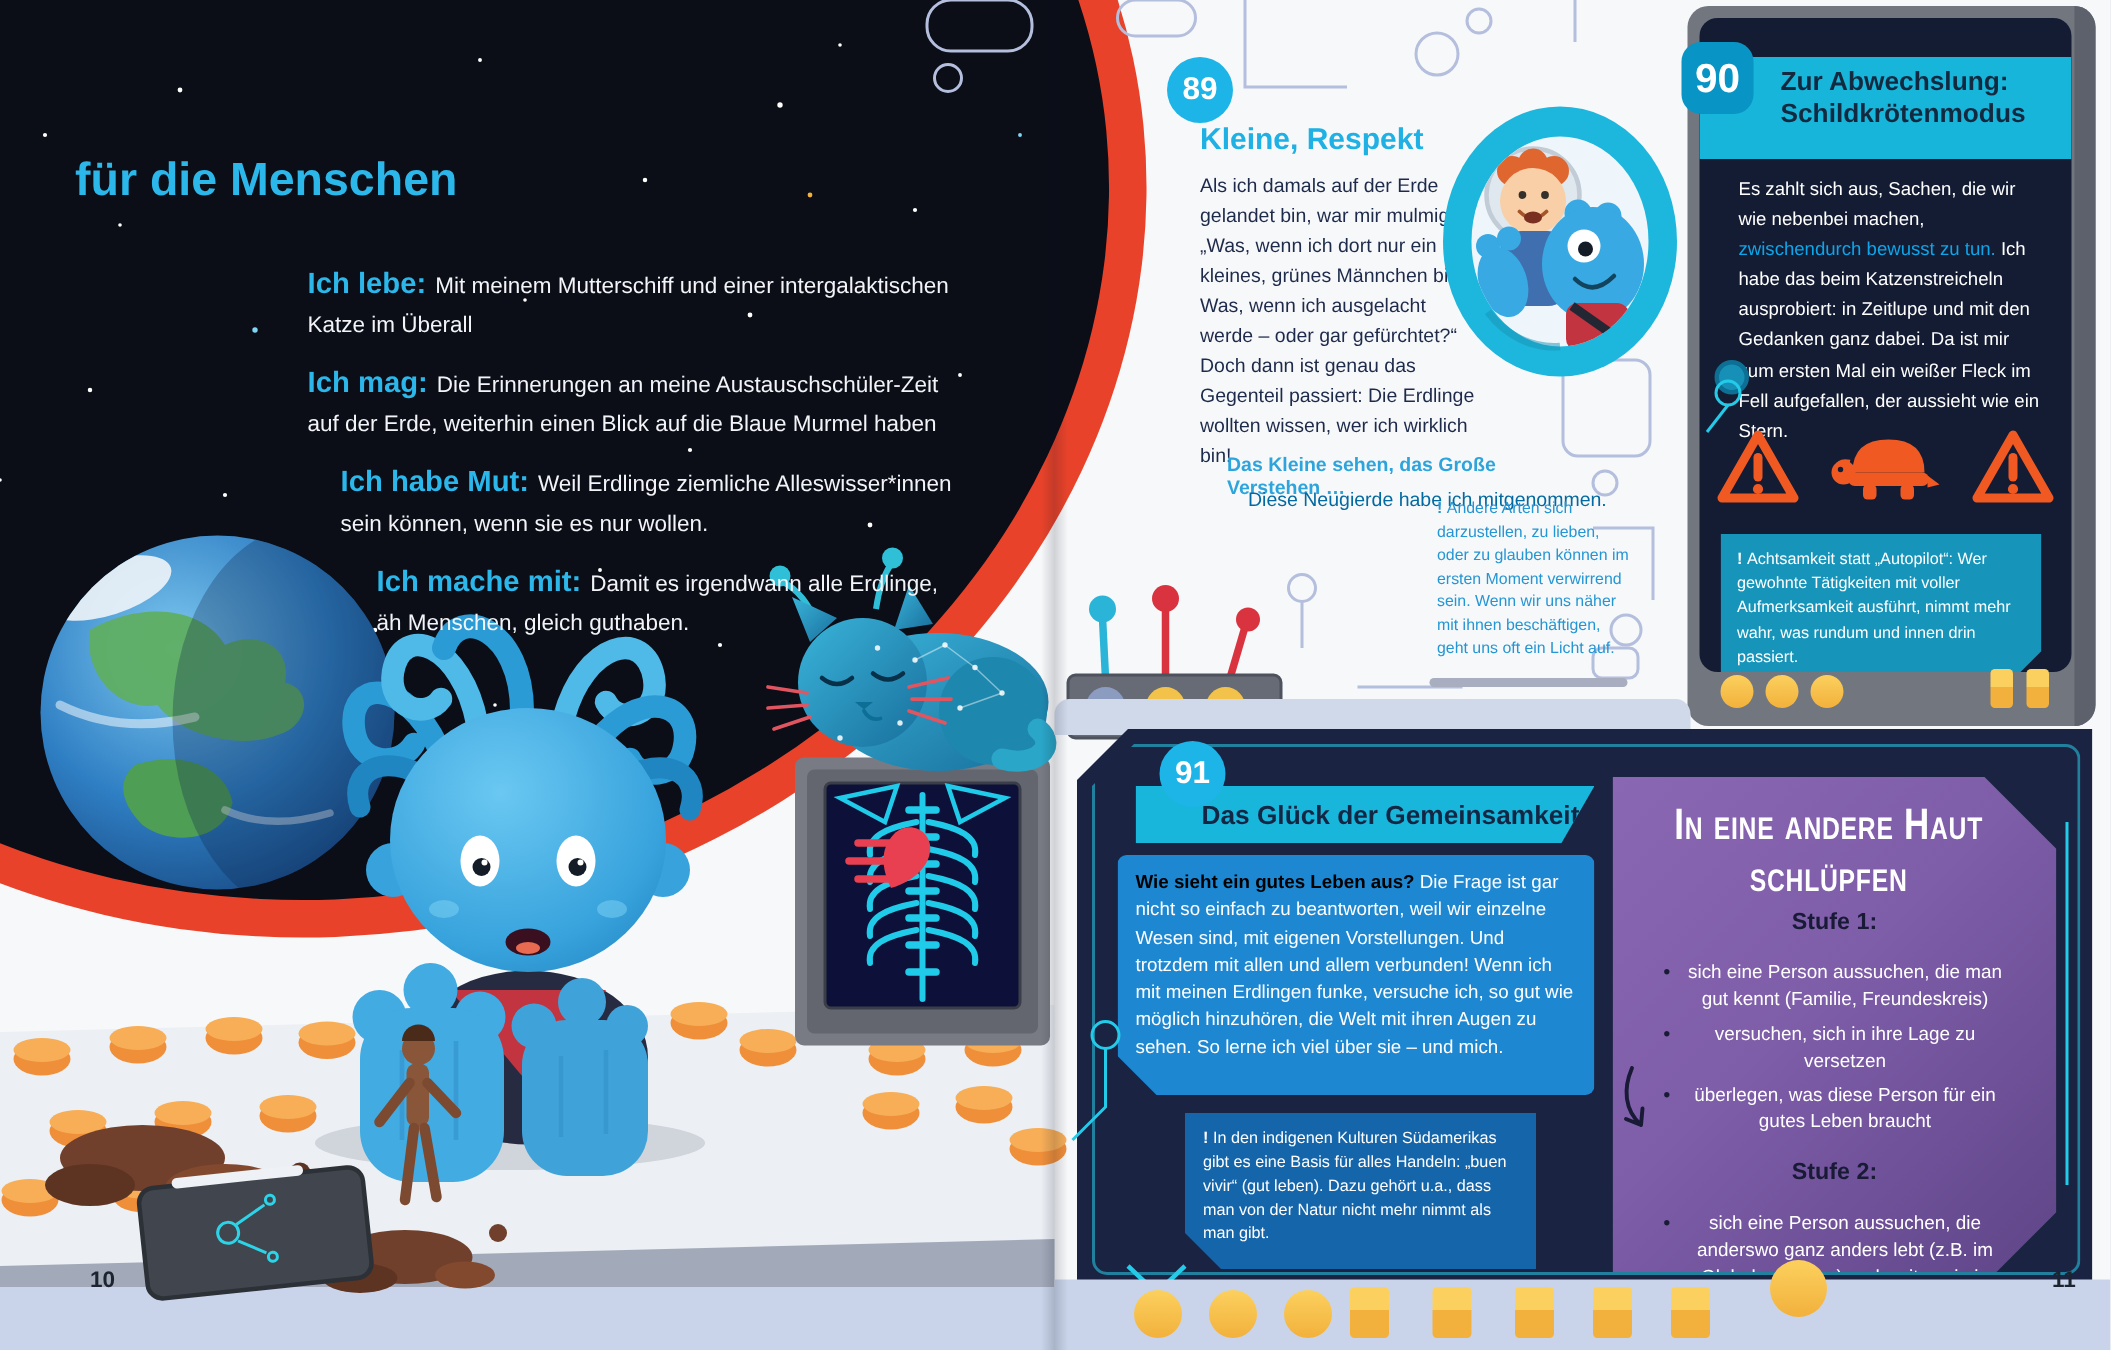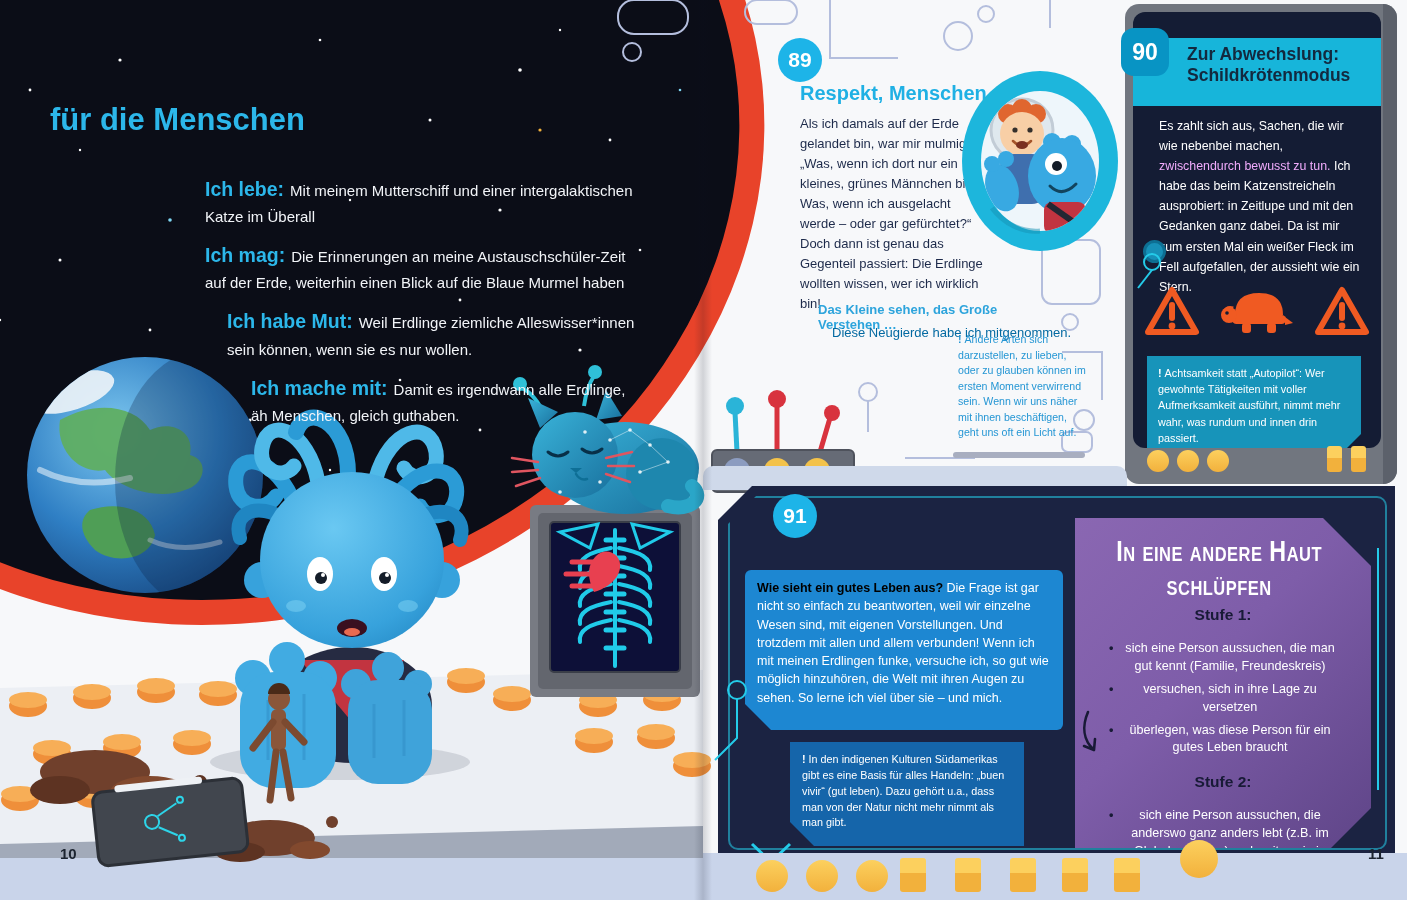--- a/index.html
+++ b/index.html
@@ -25,23 +25,23 @@
   .s89-note{left:958px;top:332px;width:130px;font-size:10.6px;line-height:1.47;color:#2596d4;}
   .note-ex{font-weight:700;margin-right:3px;}
   .divider{left:953px;top:452px;width:132px;height:6px;background:#a8aec0;border-radius:3px;}
   
   .dev90{left:1125px;top:4px;width:272px;height:480px;background:#71767f;border-radius:14px;}
   .dev90-edge{right:0;top:0;width:14px;height:100%;background:#5c616b;border-radius:0 14px 14px 0;}
   .dev90-face{left:8px;top:8px;width:248px;height:436px;background:#141c34;border-radius:12px;overflow:hidden;}
   .dev90-band{left:0;top:26px;width:100%;height:68px;background:#17b5da;}
   .dev90-head{left:54px;top:32px;width:196px;font-size:17.5px;font-weight:700;color:#13293f;line-height:1.2;}
   .badge90{left:-4px;top:24px;width:48px;height:48px;border-radius:13px;background:#0894c4;color:#fff;
-           font-weight:700;font-size:23px;display:flex;align-items:center;justify-content:center;}
+           font-weight:700;font-size:27px;display:flex;align-items:center;justify-content:center;}
   .dev90-body{left:26px;top:104px;width:202px;font-size:12.4px;line-height:1.62;color:#fff;}
-  .dev90-body .hl{color:#f0abfc;}
+  .dev90-body .hl{color:#0ea5e9;}
   .dot-deco{left:10px;top:228px;width:17px;height:17px;border-radius:50%;background:#1790b8;border:3px solid #0d6f93;}
   .icons-row{left:10px;top:266px;width:228px;height:66px;display:flex;align-items:center;justify-content:space-between;}
   .note90{left:14px;top:344px;width:214px;height:104px;background:#1794ba;padding:9px 11px;box-sizing:border-box;
           font-size:10.8px;line-height:1.5;color:#fff;
           clip-path:polygon(0 0,100% 0,100% calc(100% - 26px),calc(100% - 26px) 100%,0 100%);}
   .dev90-base{left:8px;bottom:6px;width:248px;height:32px;}
   .ybtn-round{width:22px;height:22px;border-radius:50%;background:linear-gradient(#fcd05e,#f2b13c);}
   .ybtn-sq{width:15px;height:26px;border-radius:3px;background:linear-gradient(#fcd05e 45%,#f2b13c 45%);}
   
   .cap-band{left:703px;top:466px;width:424px;height:24px;background:#cfd9ea;border-radius:10px 10px 0 0;}
@@ -392,21 +392,21 @@
   <div class="abs sub-title">für die Menschen</div>
 
   <div class="abs profile">
     <p><span class="lbl">Ich lebe:</span><span>Mit meinem Mutterschiff und einer intergalaktischen Katze im Überall</span></p>
     <p><span class="lbl">Ich mag:</span><span>Die Erinnerungen an meine Austauschschüler-Zeit auf der Erde, weiterhin einen Blick auf die Blaue Murmel haben</span></p>
     <p class="ind1"><span class="lbl">Ich habe Mut:</span><span>Weil Erdlinge ziemliche Alleswisser*innen sein können, wenn sie es nur wollen.</span></p>
     <p class="ind2"><span class="lbl">Ich mache mit:</span><span>Damit es irgendwann alle Erdlinge, äh Menschen, gleich guthaben.</span></p>
   </div>
 
   <div class="abs badge" style="left:778px;top:38px;">89</div>
-  <div class="abs s89-head">Respekt, Menschen</div>
+  <div class="abs s89-head">Kleine, Respekt</div>
   <div class="abs s89-body">Als ich damals auf der Erde gelandet bin, war mir mulmig: „Was, wenn ich dort nur ein kleines, grünes Männchen bin? Was, wenn ich ausgelacht werde – oder gar gefürchtet?“ Doch dann ist genau das Gegenteil passiert: Die Erdlinge wollten wissen, wer ich wirklich bin!</div>
   <div class="abs s89-hl">Das Kleine sehen, das Große Verstehen …</div>
   <div class="abs s89-close">Diese Neugierde habe ich mitgenommen.</div>
   <div class="abs s89-note">
     <span class="note-ex">!</span><span>Andere Arten sich darzustellen, zu lieben, oder zu glauben können im ersten Moment verwirrend sein. Wenn wir uns näher mit ihnen beschäftigen, geht uns oft ein Licht auf.</span>
   </div>
   <div class="abs divider"></div>
 
   <div class="abs porthole">
     <svg width="164" height="188" viewBox="0 0 164 188">
@@ -491,20 +491,23 @@
       <div class="abs ybtn-round" style="left:44px;top:4px;"></div>
       <div class="abs ybtn-round" style="left:74px;top:4px;"></div>
       <div class="abs ybtn-sq" style="left:194px;top:0px;"></div>
       <div class="abs ybtn-sq" style="left:218px;top:0px;"></div>
     </div>
   </div>
 
   <div class="abs cap-band"></div>
   <div class="abs console91">
     <div class="abs c91-stripe"></div>
+    <div class="abs band91">
+      <span class="txt">Das Glück der Gemeinsamkeit</span>
+    </div>
     <div class="abs panel-blue">
       <span class="lead">Wie sieht ein gutes Leben aus?</span><span> Die Frage ist gar nicht so einfach zu beantworten, weil wir einzelne Wesen sind, mit eigenen Vorstellungen. Und trotzdem mit allen und allem verbunden! Wenn ich mit meinen Erdlingen funke, versuche ich, so gut wie möglich hinzuhören, die Welt mit ihren Augen zu sehen. So lerne ich viel über sie – und mich.</span>
     </div>
     <div class="abs note91">
       <span class="note-ex">!</span><span>In den indigenen Kulturen Südamerikas gibt es eine Basis für alles Handeln: „buen vivir“ (gut leben). Dazu gehört u.a., dass man von der Natur nicht mehr nimmt als man gibt.</span>
     </div>
     <div class="abs activity">
       <div class="title">In eine andere Haut schlüpfen</div>
       <div class="stufe">Stufe 1:</div>
       <ul>

